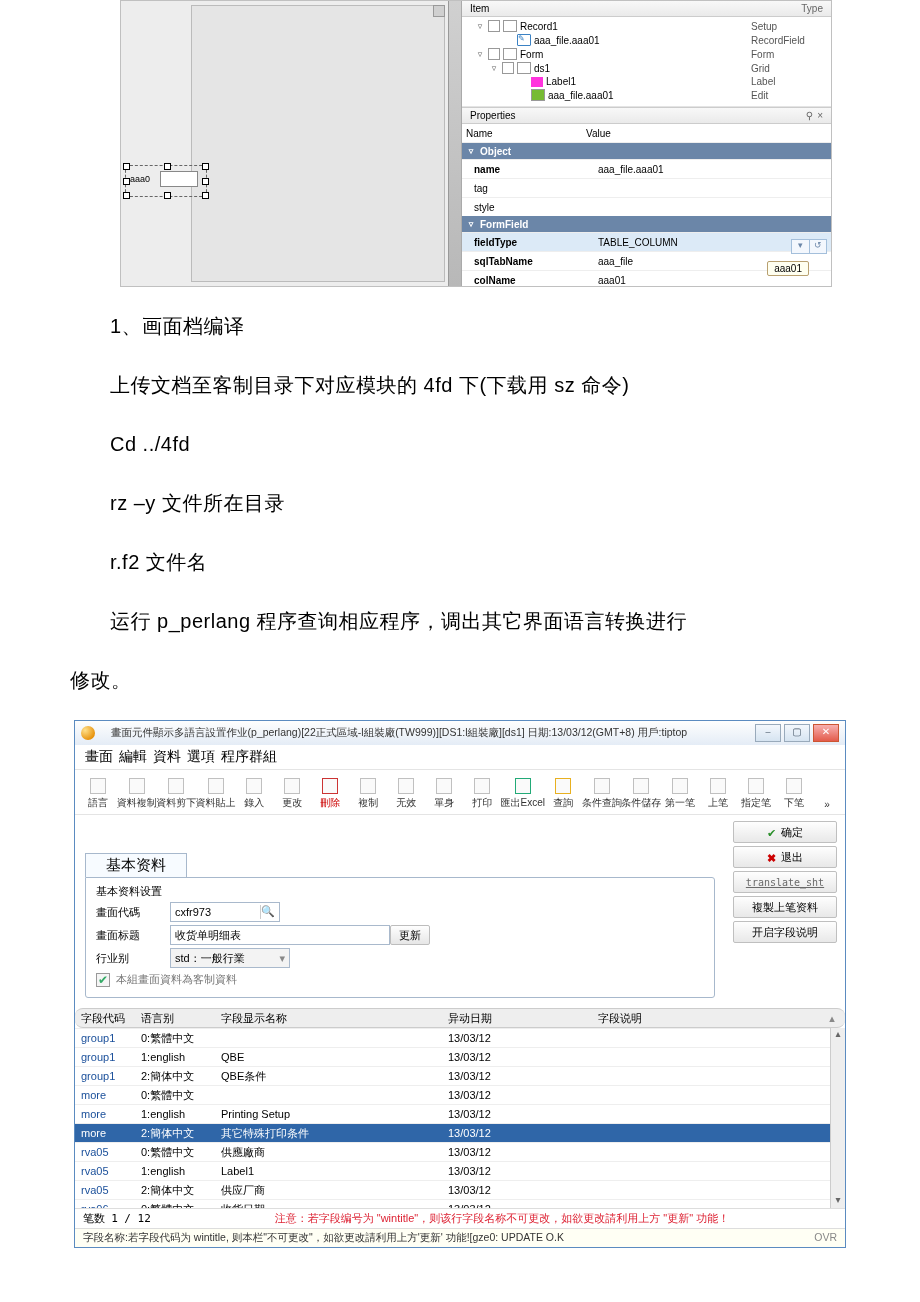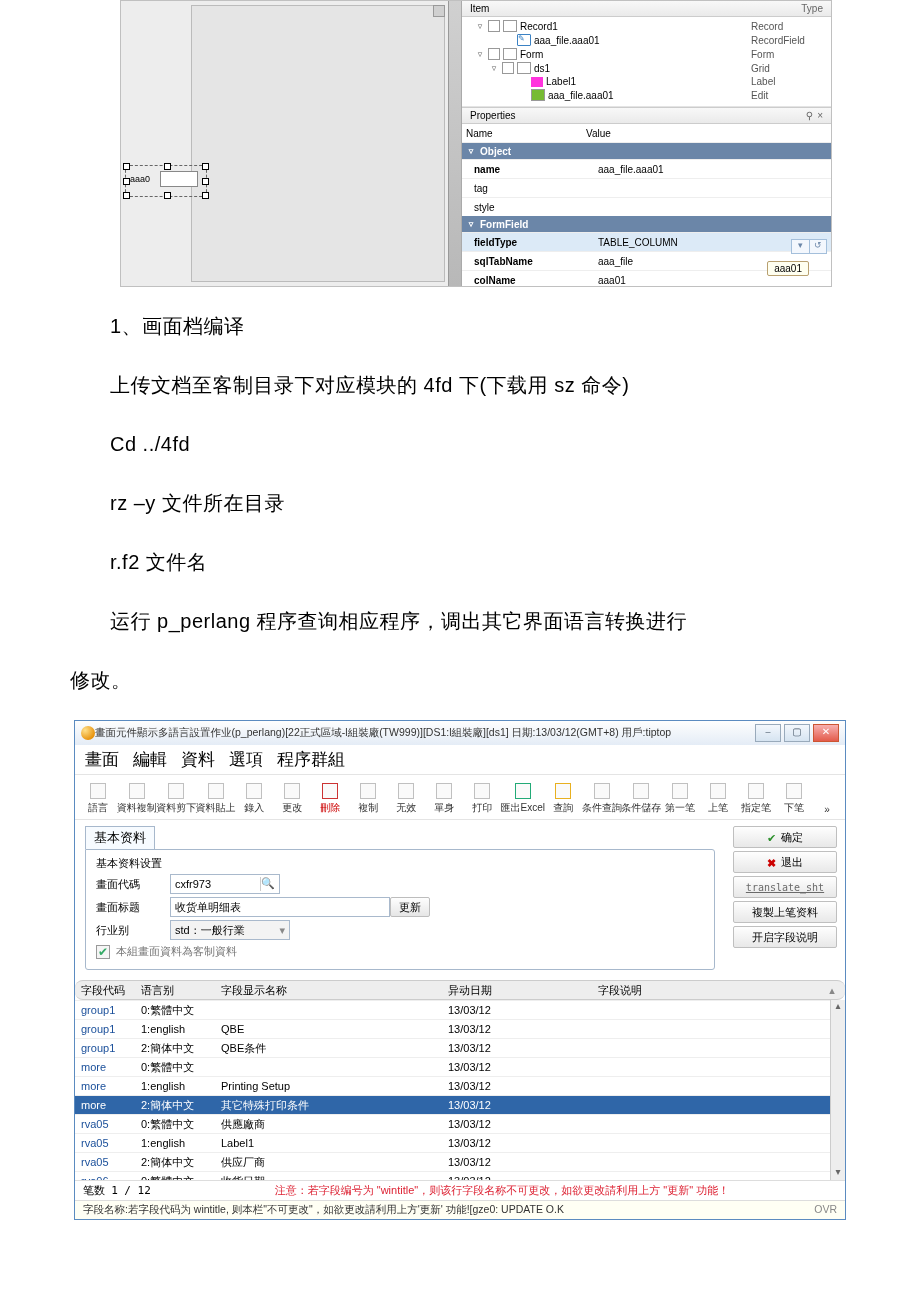--- a/index.html
+++ b/index.html
@@ -48,35 +48,35 @@
     .props .group{ background:#6b86a8; color:#fff; font-weight:bold; display:flex; align-items:center; padding-left:4px; height:16px; font-size:10px;}
     .props .group .twist{ display:inline-block; width:10px; text-align:center; color:#fff; font-size:9px; margin-right:4px;}
     .props .row.sel { background:#dceaf7; }
     .props .row.sel .k{ font-weight:bold;}
     .props .dd { position:absolute; right:4px; top:2px; width:34px; height:13px; border:1px solid #a4bfdb; background:#f3f7fd; display:flex;}
     .props .dd span{ flex:1; text-align:center; font-size:9px; border-left:1px solid #a4bfdb; color:#6b86a8;}
     .props .dd span:first-child{border-left:none;}
     .tooltip { position:absolute; right:22px; bottom:10px; padding:1px 6px; border:1px solid #b8a070; background:#fffff0; font-size:10px; border-radius:2px;}
     
     .perlang { width:770px; margin:0 auto; border:1px solid #5b8bc0; font-size:10px; background:#fff; color:#000; font-family:"Microsoft YaHei","SimSun",sans-serif;}
-    .pl-title { background:linear-gradient(#fefefe,#e4ecf6); height:24px; display:flex; align-items:center; padding:0 6px; gap:0;}
+    .pl-title { background:linear-gradient(#fefefe,#e4ecf6); height:24px; display:flex; align-items:center; padding:0 6px; gap:16px;}
     .pl-title .sysi { width:14px; height:14px; background:radial-gradient(circle at 30% 30%, #ffe08a 0%, #e58b00 80%); border-radius:50%;}
     .pl-title .txt{ flex:1; font-size:10.5px; color:#333; white-space:nowrap; overflow:hidden;}
     .winbtns{ display:flex; gap:3px;}
     .winbtns span{ display:inline-block; width:24px; height:16px; border:1px solid #9ab; background:linear-gradient(#f3f7fc,#d6e4f1); text-align:center; font-size:10px; line-height:14px; color:#456;}
     .winbtns span.x{ background:linear-gradient(#f7b0b0,#e35b4b); color:#fff; border-color:#c53;}
-    .pl-menu{ display:flex; gap:14px; padding:3px 10px; border-bottom:1px solid #e4e4e4; font-size:17px;}
+    .pl-menu{ display:flex; gap:6px; padding:3px 10px; border-bottom:1px solid #e4e4e4; font-size:14px;}
     .pl-menu span:nth-child(4){ letter-spacing:0;}
     .pl-toolbar{ display:flex; gap:8px; padding:4px 8px; border-bottom:1px solid #e4e4e4; flex-wrap:nowrap; align-items:flex-end; height:36px;}
     .tbtn{ display:flex; flex-direction:column; align-items:center; justify-content:flex-end; min-width:30px; gap:2px; color:#333; font-size:10px;}
     .tbtn .ic{ width:14px; height:14px; border:1px solid #c0c0c0; background:#fafafa;}
     .tbtn.overflow{ min-width:20px;}
     .pl-body{ display:flex;}
     .form-area{ flex:1; padding:6px 10px 10px;}
-    .tab-head{ display:inline-block; border:1px solid #a7b8cc; border-bottom:none; padding:2px 8px; background:#f7fbff; font-size:13px;}
+    .tab-head{ display:inline-block; border:1px solid #a7b8cc; border-bottom:none; padding:2px 20px; background:#f7fbff; font-size:15px;margin-top:32px;}
     .form-box{ border:1px solid #a7b8cc; padding:6px 10px 10px; border-radius:0 3px 3px 3px;}
     .form-row{ display:flex; align-items:center; margin:3px 0;}
     .form-row .lbl{ width:74px; text-align:justify; font-size:11px;}
     .form-row .inp{ border:1px solid #a9b9cc; height:18px; background:#fff; display:flex; align-items:center; padding:0 4px; font-size:11px;}
     .inp.code{ width:100px;}
     .inp .mag{ margin-left:auto; width:14px; height:14px; border-left:1px solid #ccc; text-align:center; color:#666;}
     .inp.title{ width:210px;}
     .inp.sel{ width:110px; background:#f3f3f3;}
     .inp .dda{ margin-left:auto; color:#888;}
     .btn-up{ display:inline-block; height:18px; border:1px solid #bdbdbd; border-radius:2px; padding:0 8px; line-height:18px; background:linear-gradient(#fefefe,#e6e6e6); font-size:11px;}
@@ -133,21 +133,21 @@
           <span>Item</span>
           <span>Type</span>
         </div>
         <div class="tree" id="tree">
             <div class="row">
               <span class="ind" style="width:6px"></span>
               <span class="twist">▿</span>
               <span class="chk"></span>
               <span class="icon rec"></span>
               <span class="name">Record1</span>
-              <span class="type">Record</span>
+              <span class="type">Setup</span>
             </div>
             <div class="row">
               <span class="ind" style="width:20px"></span>
               <span class="twist">&nbsp;</span>
               <span style="width:12px"></span>
               <span class="icon rf"></span>
               <span class="name">aaa_file.aaa01</span>
               <span class="type">RecordField</span>
             </div>
             <div class="row">

